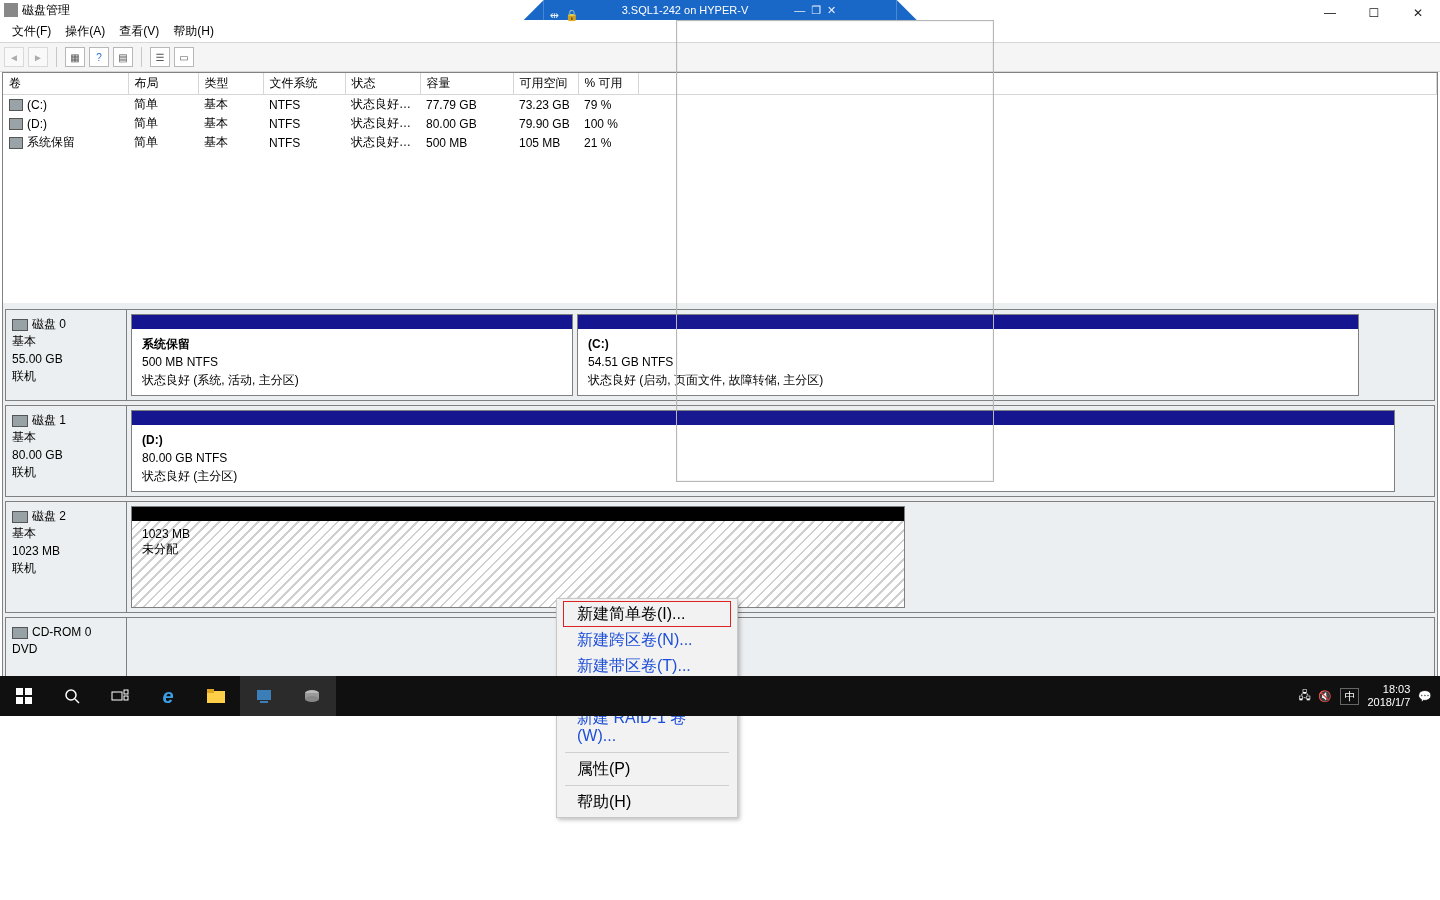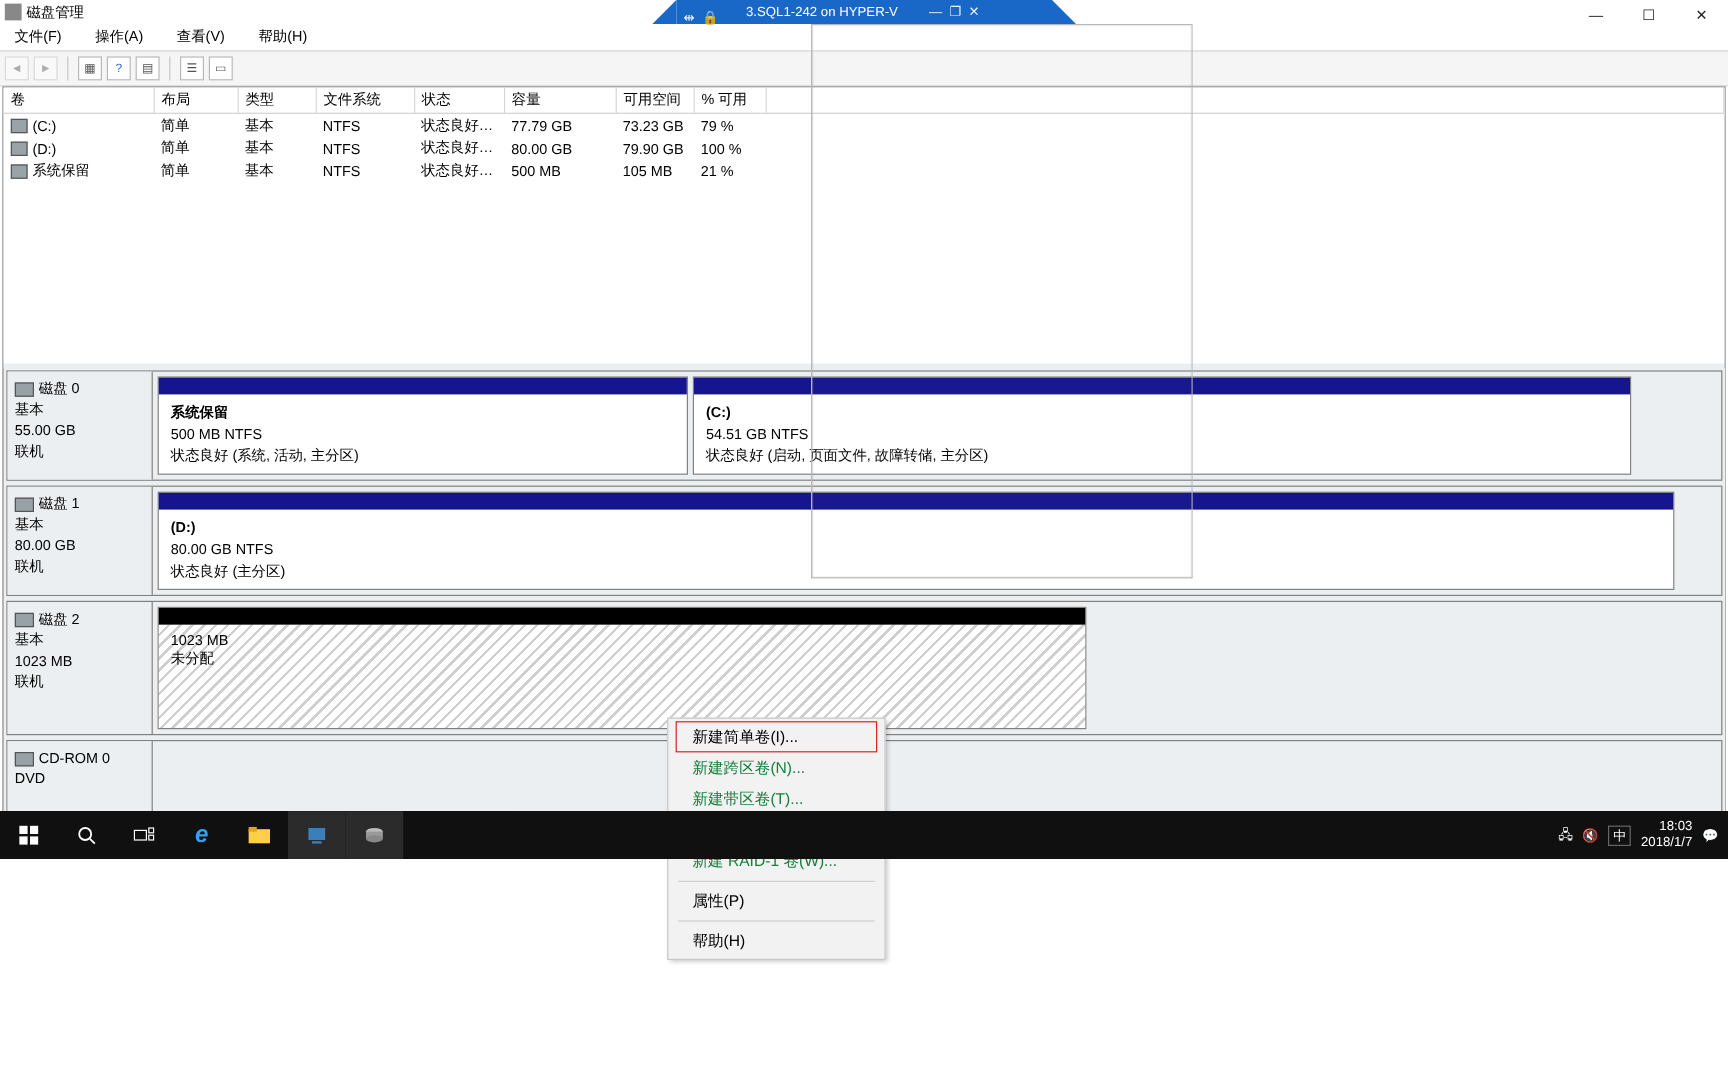--- a/index.html
+++ b/index.html
@@ -8,21 +8,21 @@
 .titlebar .appicon{width:14px;height:14px;margin:0 4px;background:linear-gradient(#888,#888)}
 .titlebar .apptitle{font-size:12px}
 .vmtab{position:absolute;left:50%;top:0;transform:translateX(-50%);height:20px;display:flex;align-items:center}
 .vmtab .body{background:#1967c7;color:#fff;height:20px;line-height:20px;padding:0 60px 0 6px;display:flex;align-items:center;gap:6px;font-size:11px}
 .vmtab .body .vmicon{width:10px;height:10px;display:inline-block}
 .vmtab .wing-l{width:0;height:0;border-bottom:20px solid #1967c7;border-left:20px solid transparent}
 .vmtab .wing-r{width:0;height:0;border-bottom:20px solid #1967c7;border-right:20px solid transparent}
 .vmtab .ctl{color:#fff;font-size:11px;opacity:.9}
 .wincontrols{position:absolute;right:0;top:0;height:26px;display:flex}
 .wincontrols .btn{width:44px;height:26px;display:flex;align-items:center;justify-content:center;font-size:12px;color:#222}
-.menubar{height:22px;display:flex;gap:16px;padding:0 6px;border-bottom:0}
+.menubar{height:22px;display:flex;align-items:center;gap:2px;padding:0 6px;border-bottom:0}
 .menubar .mi{padding:2px 6px}
 .toolbar{height:28px;border-top:1px solid #d6d6d6;border-bottom:1px solid #d6d6d6;display:flex;align-items:center;gap:4px;padding:0 4px;background:#f5f5f5}
 .toolbar .tb{width:18px;height:18px;border:1px solid #b8b8b8;background:#fff;display:flex;align-items:center;justify-content:center;font-size:10px;color:#555}
 .toolbar .tb.disabled{opacity:.45}
 .toolbar .sep{width:1px;height:20px;background:#c8c8c8;margin:0 4px}
 .content{flex:1;display:flex;flex-direction:column;border:1px solid #828282;margin:0 2px 2px 2px;min-height:0}
 .toppane{flex:0 0 230px;overflow:auto;background:#fff}
 .table{width:100%;border-collapse:collapse;table-layout:fixed}
 .table th{background:#fff;border-right:1px solid #d6d6d6;border-bottom:1px solid #d6d6d6;text-align:left;font-weight:400;padding:2px 6px;font-size:12px}
 .table td{padding:1px 6px;font-size:12px;white-space:nowrap;overflow:hidden;text-overflow:ellipsis}
@@ -39,23 +39,23 @@
 .part .inner{padding:6px 10px;font-size:12px;line-height:1.5}
 .part .inner b{font-weight:700}
 .unalloc{border:1px solid #808080;position:relative}
 .unalloc .ubar{height:14px;background:#000}
 .unalloc .ubody{height:74px;background:repeating-linear-gradient(135deg,#fff,#fff 5px,#cfcfcf 5px,#cfcfcf 7px);padding:6px 10px}
 .legend{height:22px;border-top:1px solid #b9b9b9;background:#fff;display:flex;align-items:center;gap:8px;padding:0 8px;font-size:12px}
 .legend .sw{width:10px;height:10px;display:inline-block;margin-right:2px;vertical-align:middle}
 .legend .sw.un{background:#000}
 .legend .sw.pp{background:#14158f}
 .ghostpanel{position:absolute;left:676px;top:20px;width:316px;height:460px;border:1px solid #b7b7b7;background:rgba(255,255,255,.02);box-shadow:0 0 0 1px rgba(0,0,0,.04) inset;pointer-events:none}
-.context{position:absolute;left:556px;top:598px;width:168px;background:#f2f2f2;border:1px solid #c8c8c8;box-shadow:2px 2px 4px rgba(0,0,0,.25);padding:2px 6px;font-size:13px}
+.context{position:absolute;left:556px;top:598px;width:168px;background:#f2f2f2;border:1px solid #c8c8c8;box-shadow:2px 2px 4px rgba(0,0,0,.25);padding:2px 6px;font-size:16px}
 .context .ci{padding:4px 14px;line-height:18px}
-.context .ci.disabled{color:#15803d}
+.context .ci.disabled{color:#1d4ed8}
 .context .ci.hl{outline:1px solid #d22;outline-offset:-1px;color:#000}
 .context hr{border:none;border-top:1px solid #d0d0d0;margin:3px 2px}
 .taskbar{position:absolute;left:0;right:0;bottom:0;height:40px;background:#101010;display:flex;align-items:center;color:#fff}
 .taskbar .tbtn{width:48px;height:40px;display:flex;align-items:center;justify-content:center;font-size:16px}
 .taskbar .tbtn.active{background:#2b2b2b}
 .tray{margin-left:auto;display:flex;align-items:center;gap:8px;padding:0 8px;font-size:11px}
 .tray .clock{text-align:right;line-height:1.2}
 svg{display:block}
 </style>
 </head>
@@ -65,21 +65,21 @@
 
   <div class="titlebar">
     <span class="appicon"></span>
     <span class="apptitle">磁盘管理</span>
 
     <div class="vmtab">
       <div class="wing-l"></div>
       <div class="body">
         <span class="vmicon ctl">⇹</span>
         <span class="vmicon ctl">🔒</span>
-        <span style="margin:0 20px">3.SQL1-242 on HYPER-V</span>
+        <span style="margin:0 40px">3.SQL1-242 on HYPER-V</span>
         <span class="ctl">—</span>
         <span class="ctl">❐</span>
         <span class="ctl">✕</span>
       </div>
       <div class="wing-r"></div>
     </div>
 
     <div class="wincontrols">
       <div class="btn">—</div>
       <div class="btn">☐</div>

